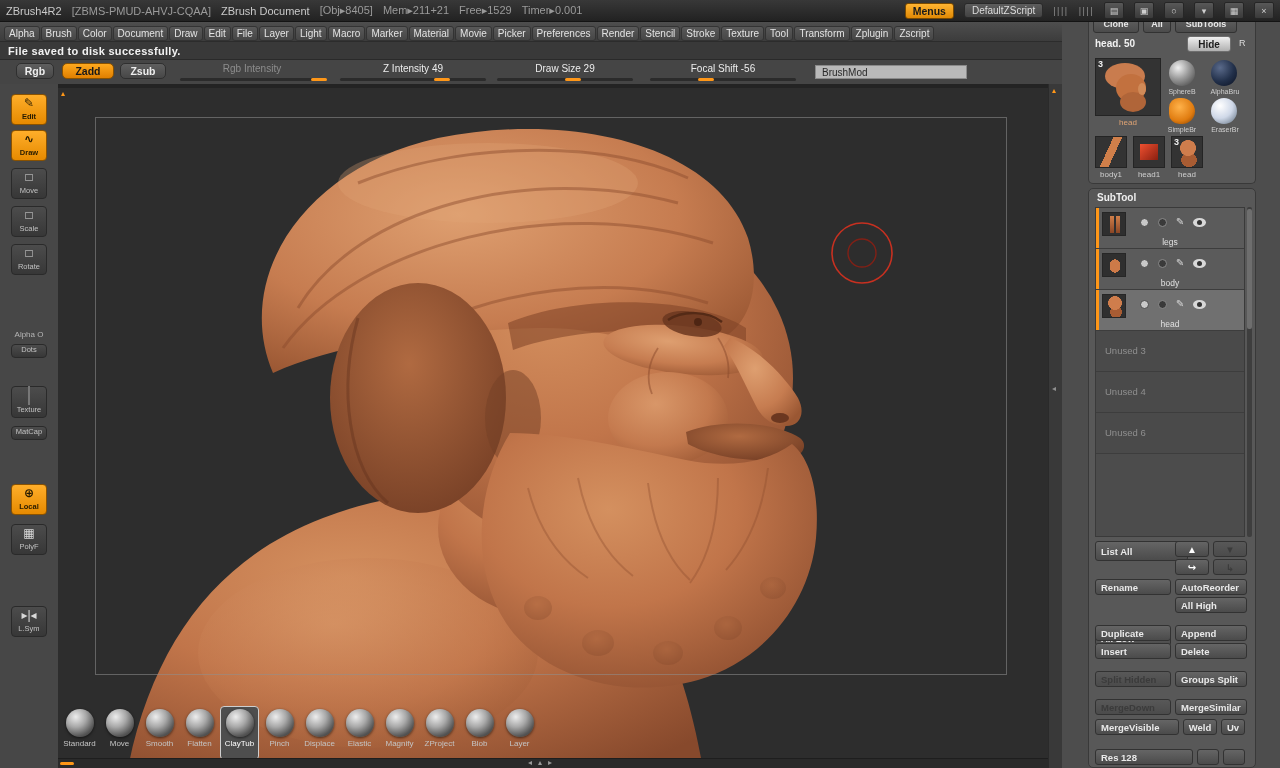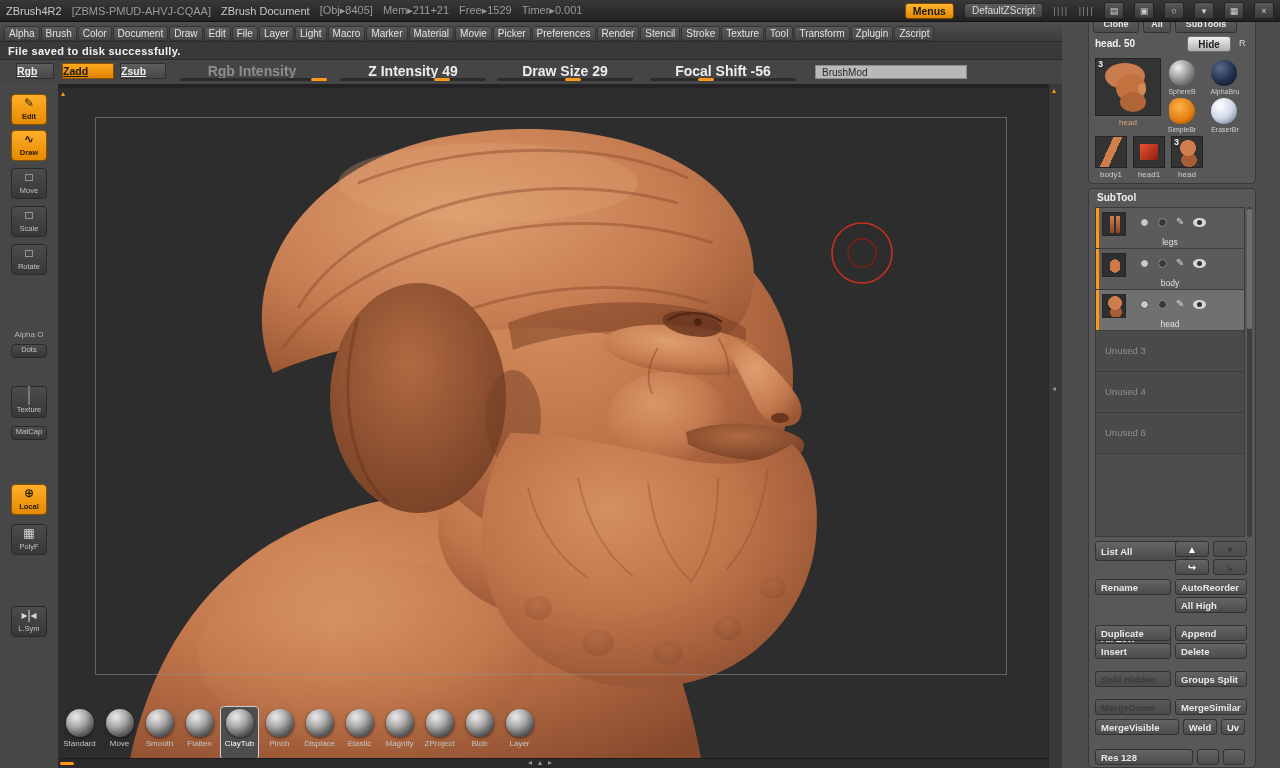--- a/index.html
+++ b/index.html
@@ -29,25 +29,25 @@
     background:linear-gradient(#595959,#464646);border:1px solid #333;}
 
   
   #statusbar{position:absolute;left:0;top:42px;width:1062px;height:18px;box-sizing:border-box;
     background:#393939;border-bottom:1px solid #2a2a2a;display:flex;align-items:center;
     padding:0 8px;font-size:11px;font-weight:bold;color:#f2f2f2;letter-spacing:.3px;}
 
   
   #toolopts{position:absolute;left:0;top:60px;width:1062px;height:24px;background:#454545;
     border-bottom:1px solid #272727;}
-  .to-btn{position:absolute;top:3px;height:16px;line-height:15px;text-align:left;font-size:10.5px;
+  .to-btn{position:absolute;top:3px;height:16px;line-height:15px;text-align:center;font-size:10.5px;
     font-weight:bold;background:linear-gradient(#5f5f5f,#474747);border:1px solid #2f2f2f;
-    border-radius:0;color:#eee;box-sizing:border-box;text-decoration:underline;}
+    border-radius:5px;color:#eee;box-sizing:border-box;}
   .to-btn.orange{background:linear-gradient(#ffa91e,#e07f00);color:#181818;border-color:#8a5200;}
-  .to-slider{position:absolute;top:3px;height:18px;font-size:14px;font-weight:bold;color:#ececec;text-align:center;}
+  .to-slider{position:absolute;top:3px;height:18px;font-size:10px;font-weight:normal;color:#ececec;text-align:center;}
   .to-slider.dim{color:#8d8d8d;}
   .to-slider .track{position:absolute;left:2px;right:2px;bottom:0;height:3px;background:#2b2b2b;border-radius:2px;}
   .to-slider .fill{position:absolute;bottom:0;height:3px;width:16px;background:#ff9718;border-radius:2px;}
   .brushmod{position:absolute;top:5px;height:14px;line-height:14px;background:#b9b9b9;color:#2a2a2a;
     font-size:10px;padding:0 6px;border:1px solid #8a8a8a;box-sizing:border-box;}
 
   
   #sidebar{position:absolute;left:0;top:84px;width:58px;height:684px;background:#474747;
     border-right:1px solid #2b2b2b;}
   .side-box{position:absolute;left:11px;width:36px;border-radius:4px;text-align:center;box-sizing:border-box;

